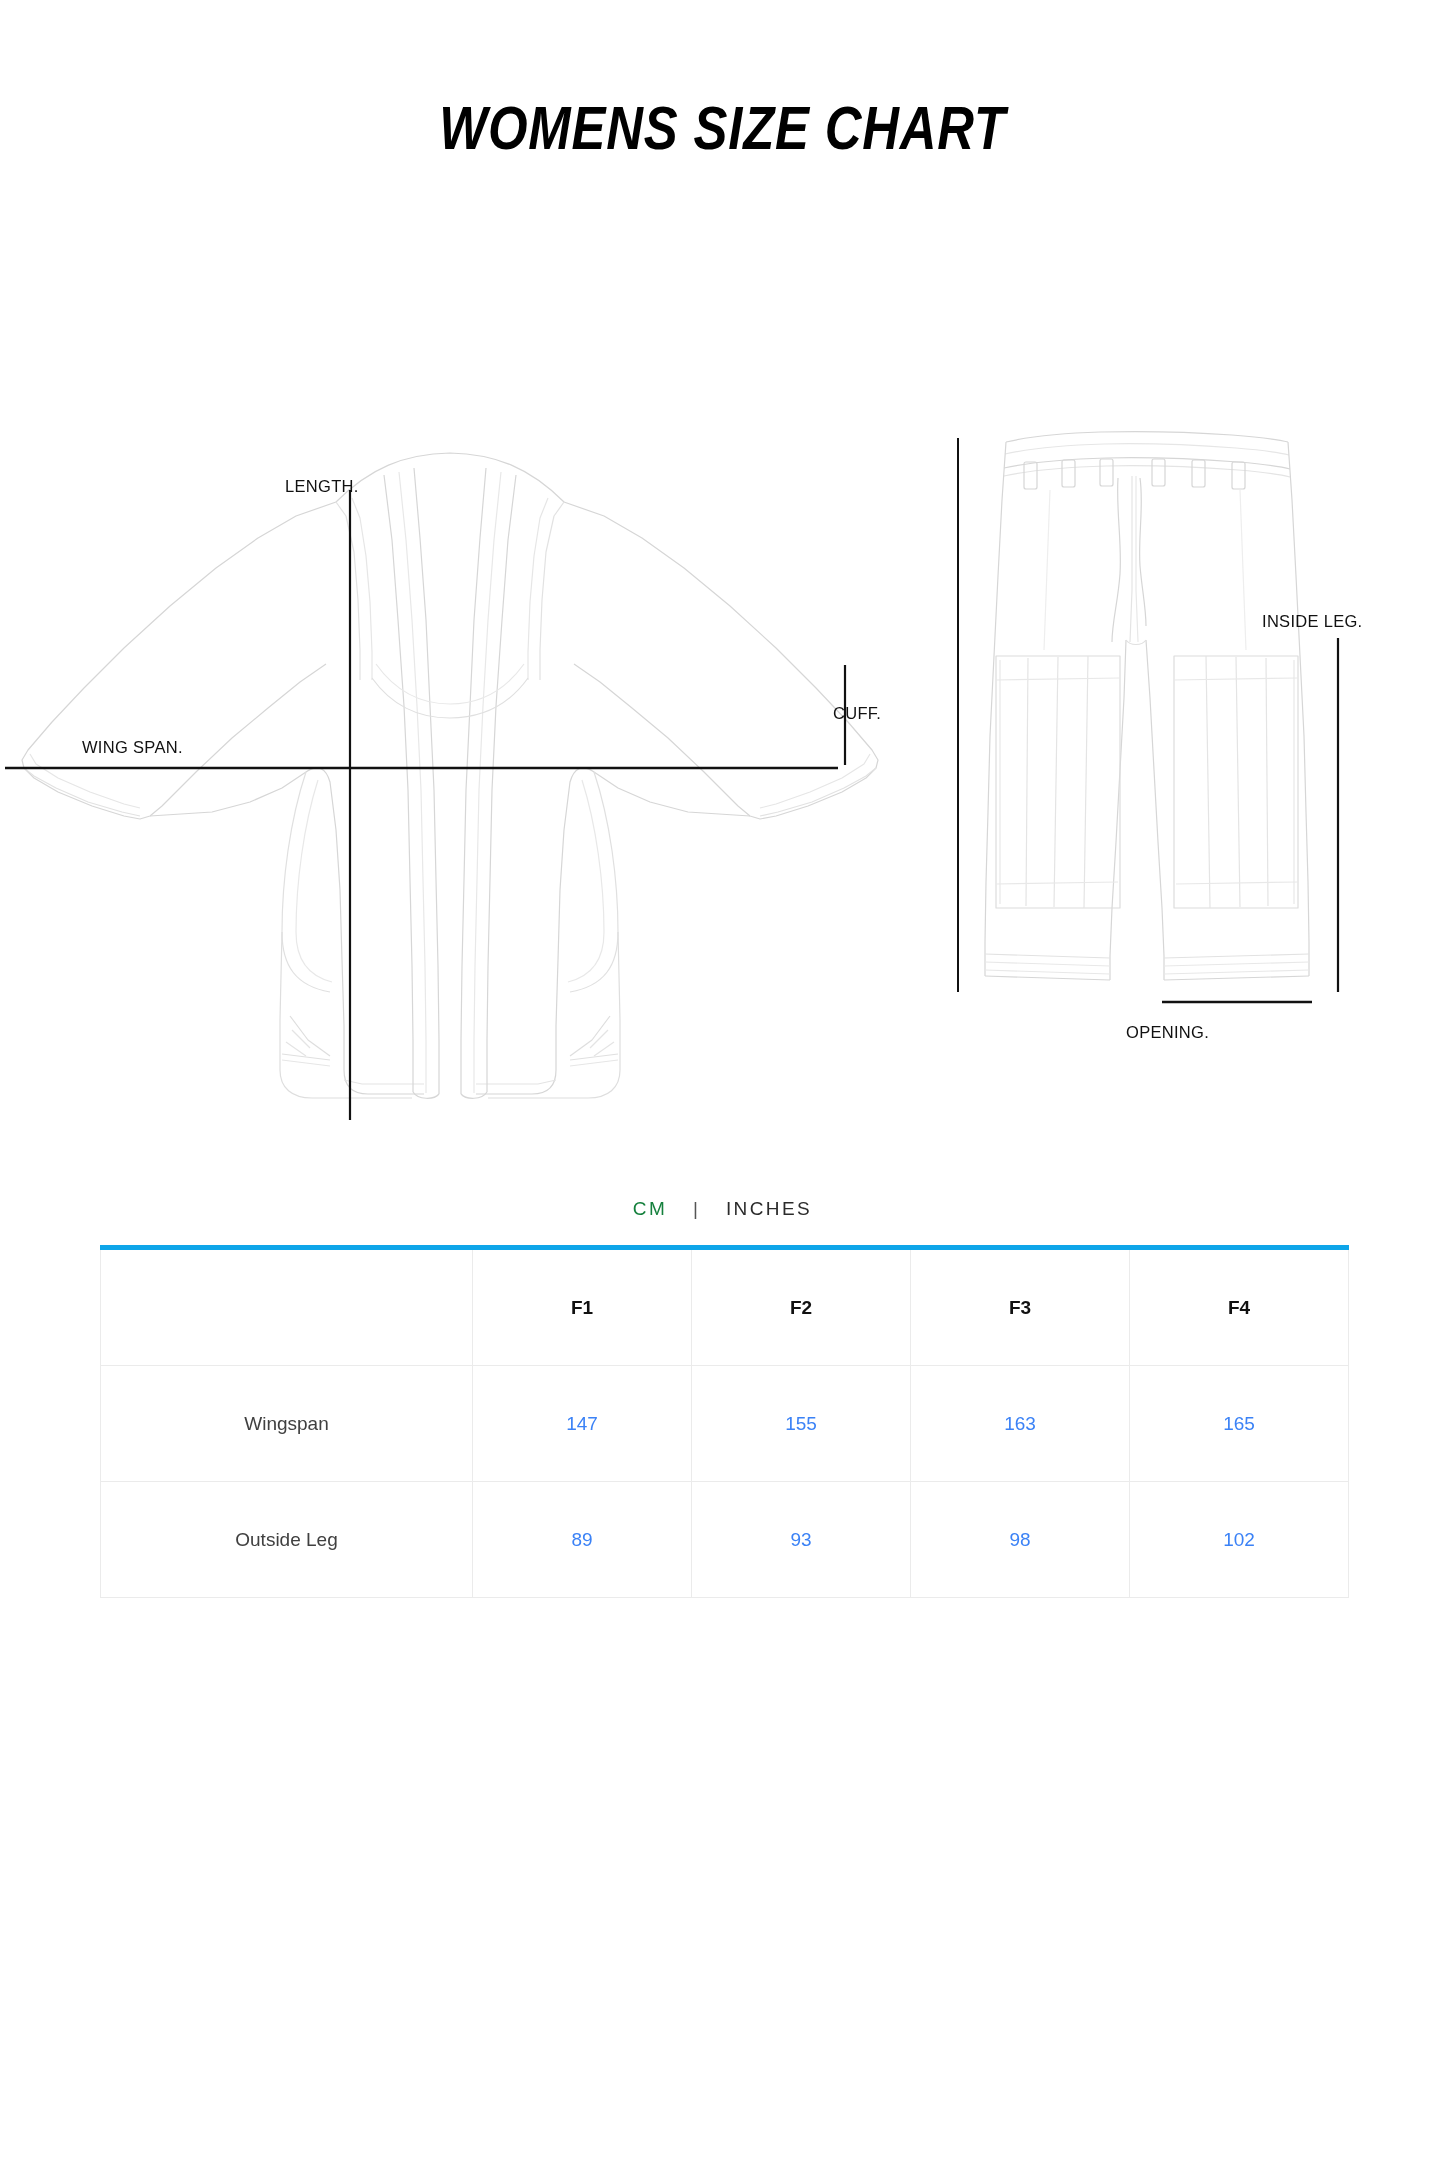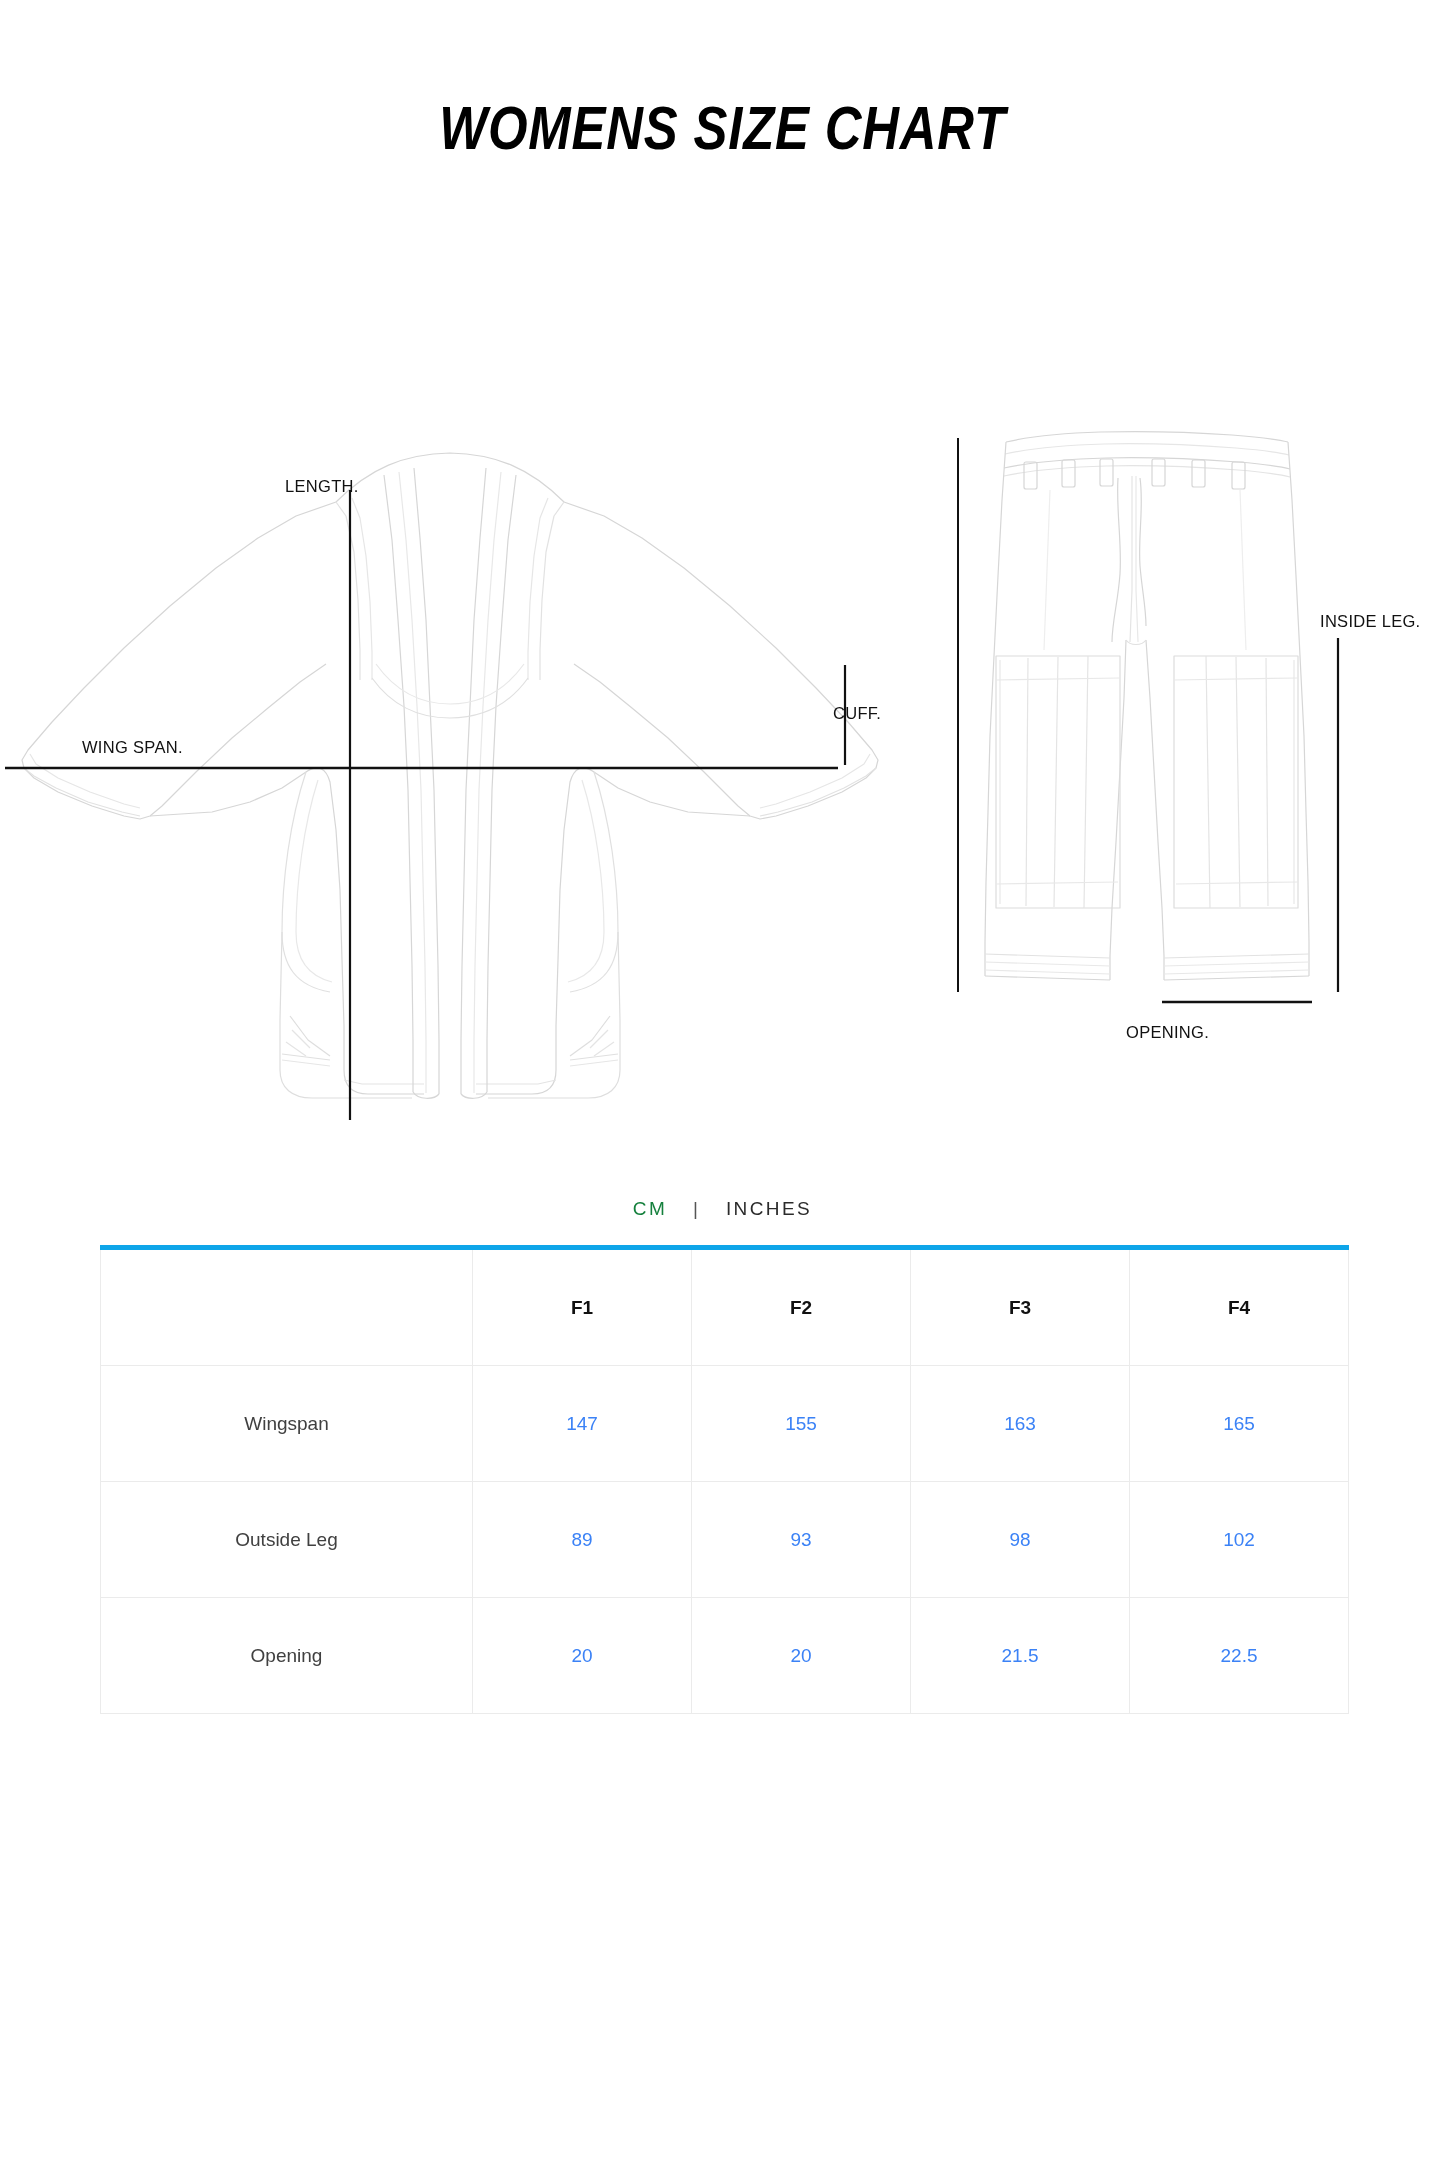--- a/index.html
+++ b/index.html
@@ -54,21 +54,21 @@
     font-family: "Liberation Sans", sans-serif;
     font-size: 16.5px;
     font-weight: normal;
     color: #111111;
     letter-spacing: 0.3px;
     white-space: nowrap;
   }
   .lbl-length    { left: 285px;  top: 477px; }
   .lbl-wingspan  { left: 82px;   top: 738px; }
   .lbl-cuff      { left: 833px;  top: 704px; }
-  .lbl-insideleg { left: 1320px; top: 612px; text-align: right; }
+  .lbl-insideleg { left: 1262px; top: 612px; text-align: right; }
   .lbl-opening   { left: 1126px; top: 1023px; }
 
   
   .unit-toggle {
     position: absolute;
     top: 1198px;
     left: 0;
     width: 100%;
     text-align: center;
     font-size: 19px;
@@ -342,21 +342,14 @@
       <td>163</td>
       <td>165</td>
     </tr>
     <tr>
       <td class="row-label">Outside Leg</td>
       <td>89</td>
       <td>93</td>
       <td>98</td>
       <td>102</td>
     </tr>
-    <tr>
-      <td class="row-label">Opening</td>
-      <td>20</td>
-      <td>20</td>
-      <td>21.5</td>
-      <td>22.5</td>
-    </tr>
   </tbody>
 </table>
 
 </body></html>

